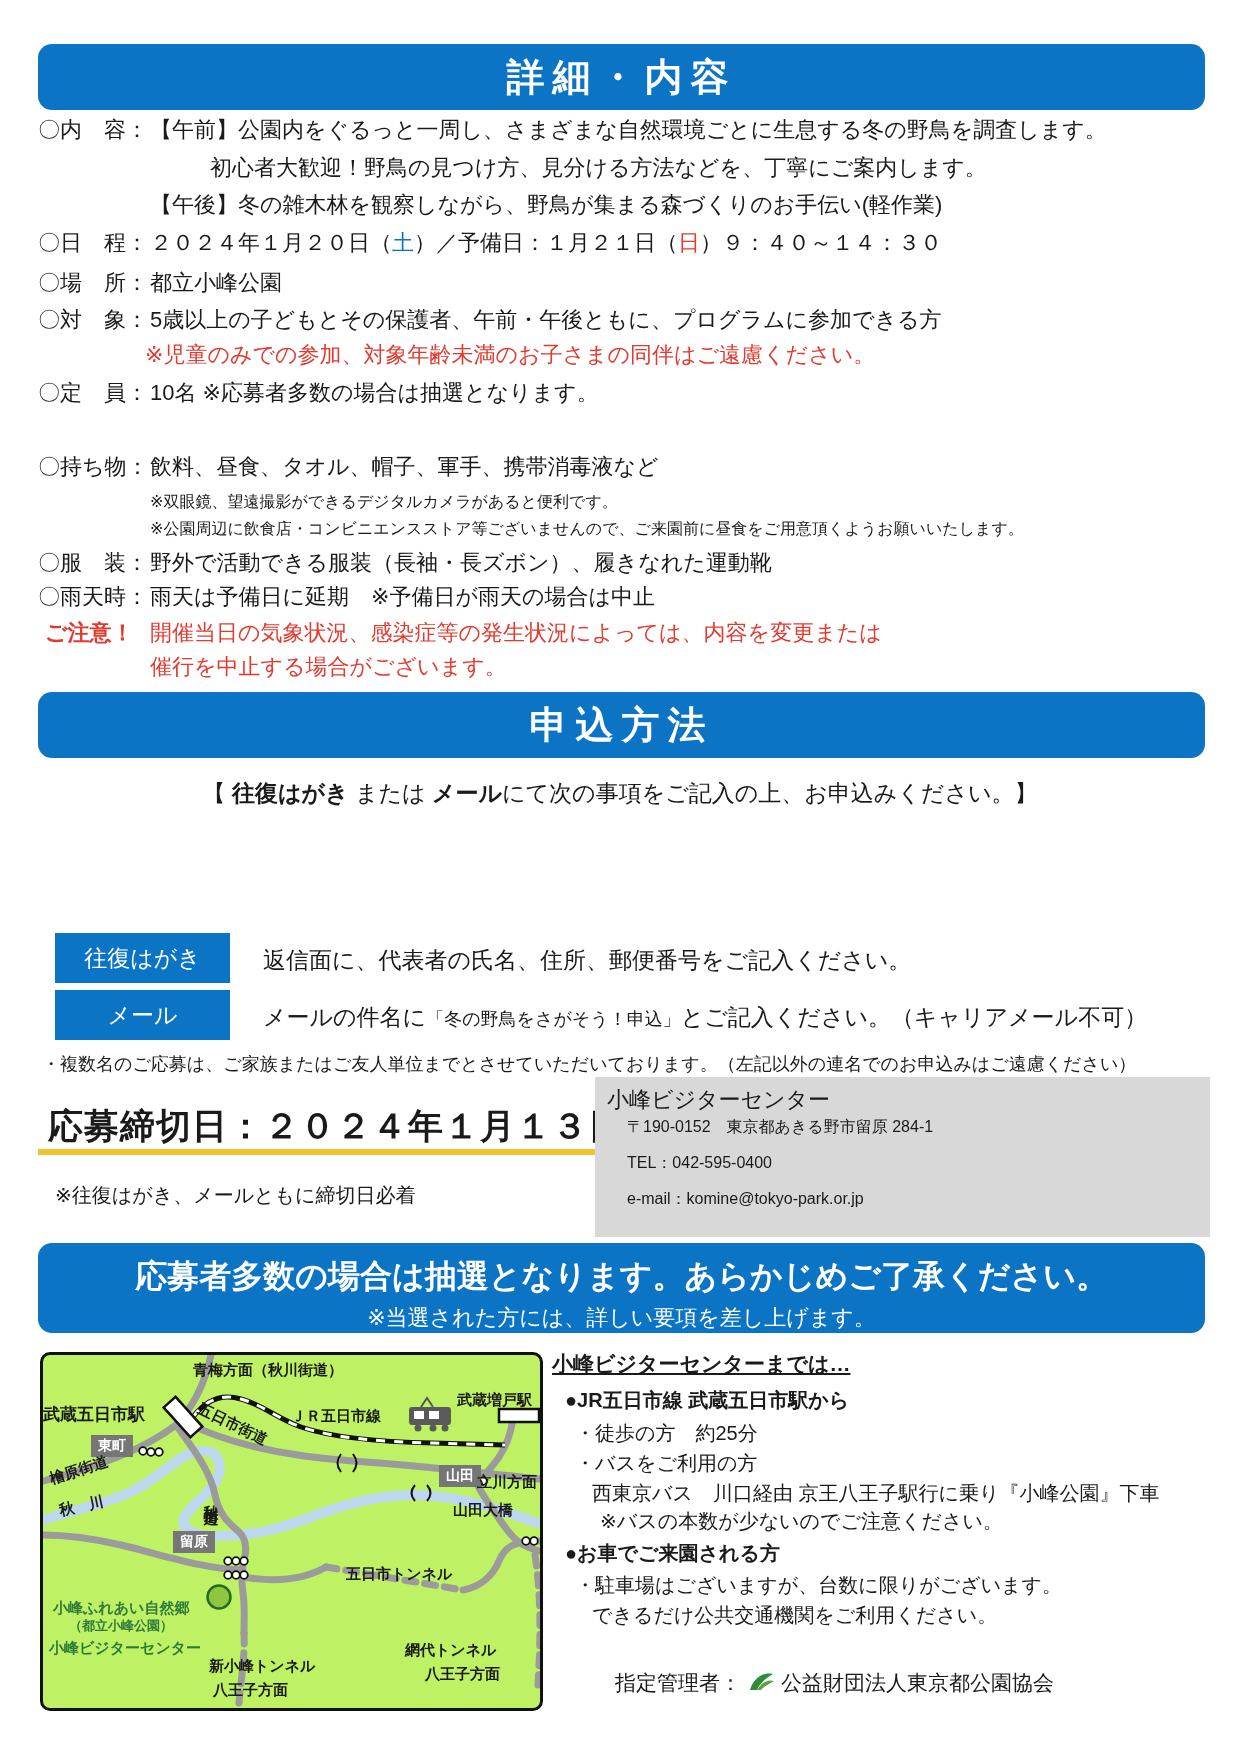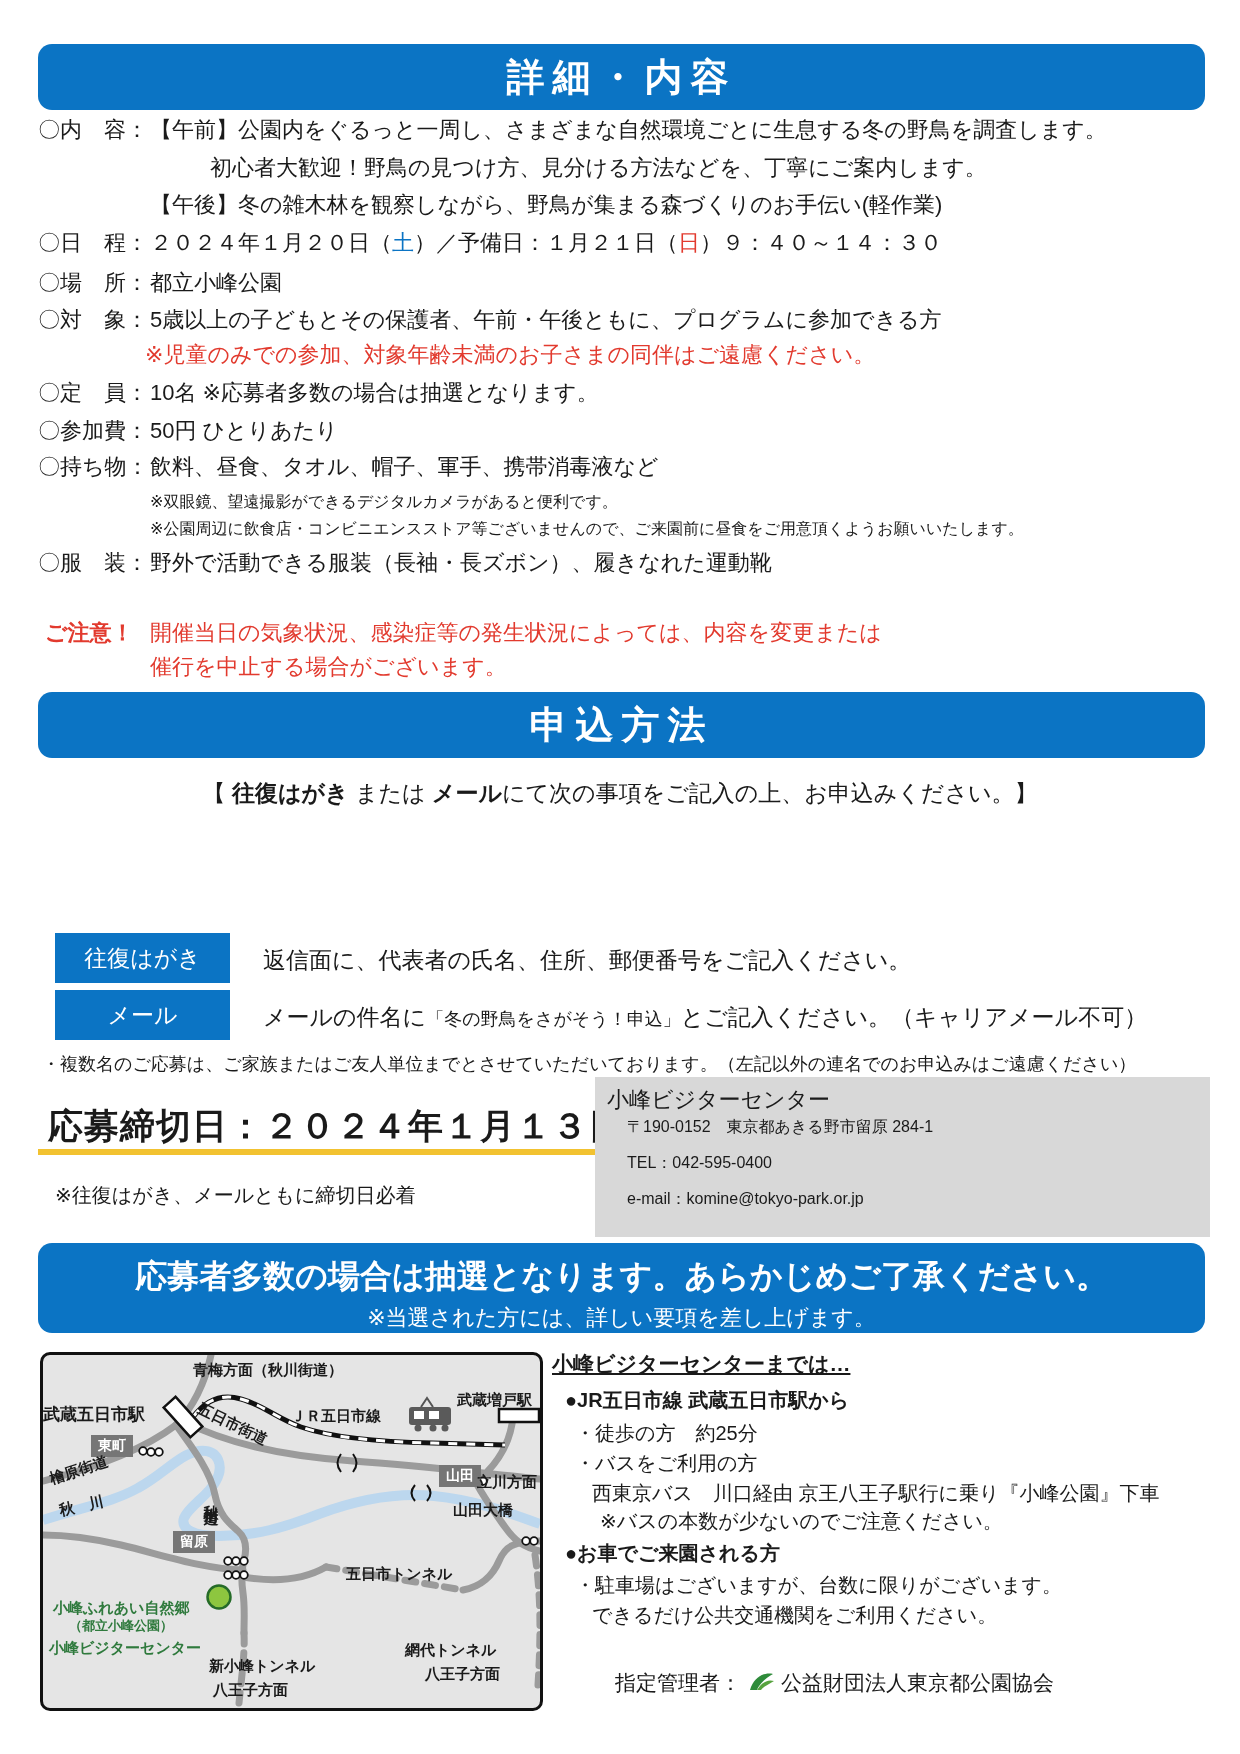--- a/index.html
+++ b/index.html
@@ -23,21 +23,21 @@
   .q{font-size:18px;}
   .deadline{position:absolute;left:48px;top:1103px;font-size:35px;font-weight:bold;letter-spacing:1px;}
   .dl-underline{position:absolute;left:38px;top:1149px;width:634px;height:6px;background:#f2c230;}
   .graybox{position:absolute;left:595px;top:1077px;width:615px;height:160px;background:#d8d8d8;}
   .graybox .nm{position:absolute;left:12px;top:8px;font-size:22px;}
   .graybox .ln{position:absolute;left:32px;font-size:16px;white-space:nowrap;}
   .lottery{position:absolute;left:38px;top:1243px;width:1167px;height:90px;background:#0b74c4;border-radius:14px;
            color:#fff;text-align:center;}
   .lottery .l1{margin-top:12px;font-size:32px;font-weight:bold;}
   .lottery .l2{margin-top:4px;font-size:22px;}
-  .map{position:absolute;left:40px;top:1352px;width:497px;height:353px;border:3.5px solid #111;border-radius:10px;background:#e5e5e5;overflow:hidden;font-family:Liberation Serif, serif;}
+  .map{position:absolute;left:40px;top:1352px;width:497px;height:353px;border:3.5px solid #111;border-radius:10px;background:#bef264;overflow:hidden;font-family:Liberation Serif, serif;}
   .map svg{position:absolute;left:0;top:0;}
   .ml{position:absolute;font-size:15px;font-weight:bold;white-space:nowrap;color:#1a1a1a;}
   .mbadge{position:absolute;background:#767676;color:#fff;font-size:14px;font-weight:bold;padding:2px 7px;white-space:nowrap;}
   .mgreen{color:#2f7a3d;}
   .mvert{writing-mode:vertical-rl;letter-spacing:2px;}
   .acc{position:absolute;white-space:nowrap;}
   .acc-h{font-size:21px;font-weight:bold;text-decoration:underline;}
   .acc-b{font-size:20px;font-weight:bold;}
   .acc-t{font-size:20px;}
   .footer{position:absolute;left:615px;top:1668px;font-size:21px;white-space:nowrap;display:flex;align-items:center;gap:6px;}
@@ -67,34 +67,34 @@
 
   <div class="r" style="top:305px;">
     <span class="lbl">〇対　象：</span><span>5歳以上の子どもとその保護者、午前・午後ともに、プログラムに参加できる方</span>
   </div>
   <div class="r red" style="top:340px;left:145px;">※児童のみでの参加、対象年齢未満のお子さまの同伴はご遠慮ください。</div>
 
   <div class="r" style="top:378px;">
     <span class="lbl">〇定　員：</span><span>10名 ※応募者多数の場合は抽選となります。</span>
   </div>
 
-  <div class="r" style="top:416px;">
-    <span class="lbl">〇参加費：</span><span>50円 ひとりあたり</span>
-  </div>
 
   <div class="r" style="top:452px;">
     <span class="lbl">〇持ち物：</span><span>飲料、昼食、タオル、帽子、軍手、携帯消毒液など</span>
   </div>
   <div class="r small" style="top:492px;left:150px;">※双眼鏡、望遠撮影ができるデジタルカメラがあると便利です。</div>
   <div class="r small" style="top:519px;left:150px;">※公園周辺に飲食店・コンビニエンスストア等ございませんので、ご来園前に昼食をご用意頂くようお願いいたします。</div>
 
   <div class="r" style="top:548px;">
     <span class="lbl">〇服　装：</span><span>野外で活動できる服装（長袖・長ズボン）、履きなれた運動靴</span>
   </div>
 
+  <div class="r" style="top:582px;">
+    <span class="lbl">〇雨天時：</span><span>雨天は予備日に延期　※予備日が雨天の場合は中止</span>
+  </div>
 
   <div class="r red bold" style="top:618px;left:45px;">ご注意！</div>
   <div class="r red" style="top:618px;left:150px;">開催当日の気象状況、感染症等の発生状況によっては、内容を変更または</div>
   <div class="r red" style="top:652px;left:150px;">催行を中止する場合がございます。</div>
 
   <div class="banner" style="top:692px;">
     <span>申込方法</span>
   </div>
 
   <div class="intro" style="top:778px;">

